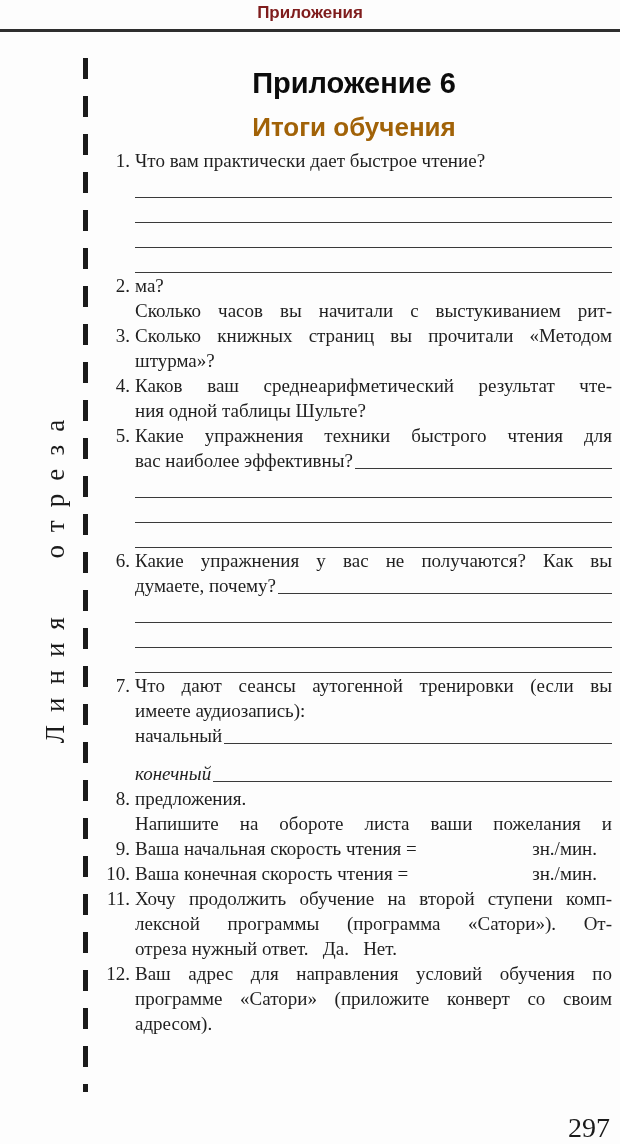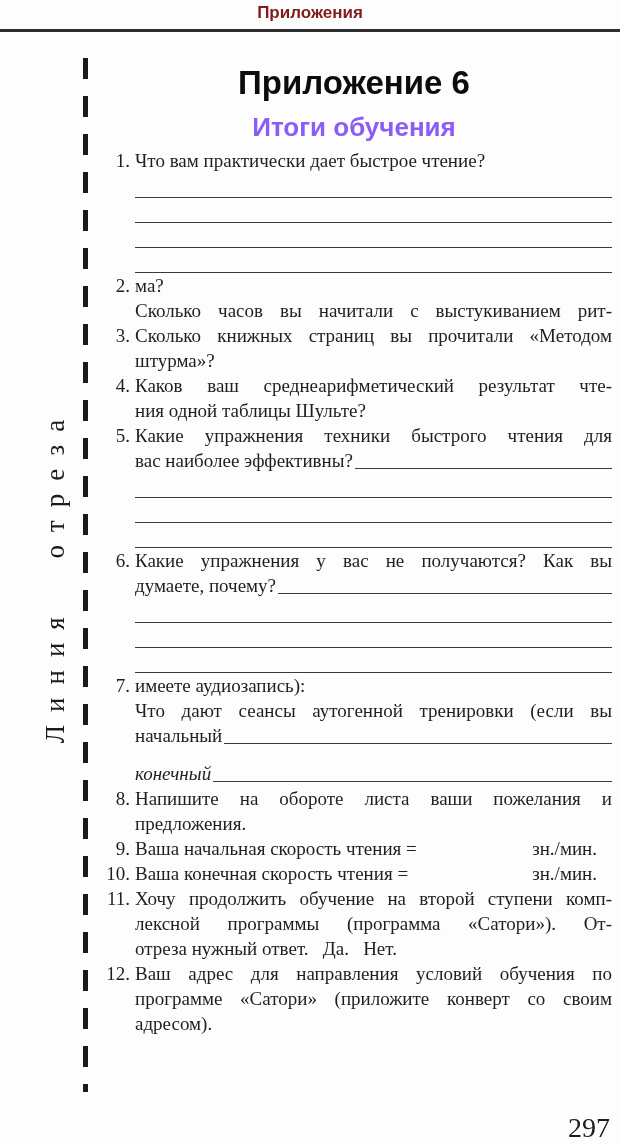--- a/index.html
+++ b/index.html
@@ -24,32 +24,32 @@
   .cut-label {
     position:absolute; left:-136px; top:561px; width:382px; height:28px;
     line-height:28px; text-align:center; transform:rotate(-90deg);
     font-size:27px; letter-spacing:13px; word-spacing:26px; color:#1b1b1b;
     white-space:nowrap;
   }
   .content { position:absolute; left:96px; top:62px; width:516px; }
   .title {
     margin:4px 0 0; text-align:center;
     font-family:"Liberation Sans", sans-serif; font-weight:bold;
-    font-size:33px; line-height:34px; color:#0c0c0c;
+    font-size:29px; line-height:34px; color:#0c0c0c;
   }
   .fio-row { display:flex; margin-top:13px; padding-left:49px; height:28px;
              font-size:23px; letter-spacing:1px; }
   .fio-label { line-height:28px; }
   .fill-line { flex:1; border-bottom:1.6px solid #3a3a3a; margin-left:8px; margin-bottom:3px; }
   .test-title { margin-top:13px; text-align:center; font-size:23px;
                 line-height:28px; letter-spacing:1.5px; color:#161616; }
   .subtitle {
     margin:11px 0 0; text-align:center;
     font-family:"Liberation Sans", sans-serif; font-weight:bold;
-    font-size:26px; line-height:32px; color:#8b5cf6;
+    font-size:26px; line-height:32px; color:#a16207;
   }
   .questions { margin-top:5px; font-size:19px; color:#1f1f1f; }
   .question { display:flex; }
   .q-num { width:34px; flex:none; text-align:right; margin-right:5px; line-height:25px; }
   .q-body { flex:1; min-width:0; }
   .row { line-height:25px; }
   .just { text-align:justify; text-align-last:justify; }
   .row.fill { display:flex; }
   .row.fill .fill-line { margin-left:2px; margin-bottom:4px; }
   .blank-line { height:24px; border-bottom:1.6px solid #3a3a3a; }
@@ -134,38 +134,38 @@
           </div>
           <div class="blank-line"></div>
           <div class="blank-line"></div>
           <div class="blank-line"></div>
         </div>
       </div>
 
       <div class="question">
         <div class="q-num">7.</div>
         <div class="q-body">
+          <div class="row just">Что дают сеансы аутогенной тренировки (если вы</div>
           <div class="row plain">имеете аудиозапись):</div>
-          <div class="row just">Что дают сеансы аутогенной тренировки (если вы</div>
           <div class="row fill">
             <span>начальный</span>
             <span class="fill-line"></span>
           </div>
           <div class="row fill gap-top">
             <span>конечный</span>
             <span class="fill-line"></span>
           </div>
         </div>
       </div>
 
       <div class="question">
         <div class="q-num">8.</div>
         <div class="q-body">
+          <div class="row plain">предложения.</div>
           <div class="row just">Напишите на обороте листа ваши пожелания и</div>
-          <div class="row plain">предложения.</div>
         </div>
       </div>
 
       <div class="question">
         <div class="q-num">9.</div>
         <div class="q-body">
           <div class="row spread">
             <span>Ваша начальная скорость чтения =</span>
             <span class="unit">зн./мин.</span>
           </div>

